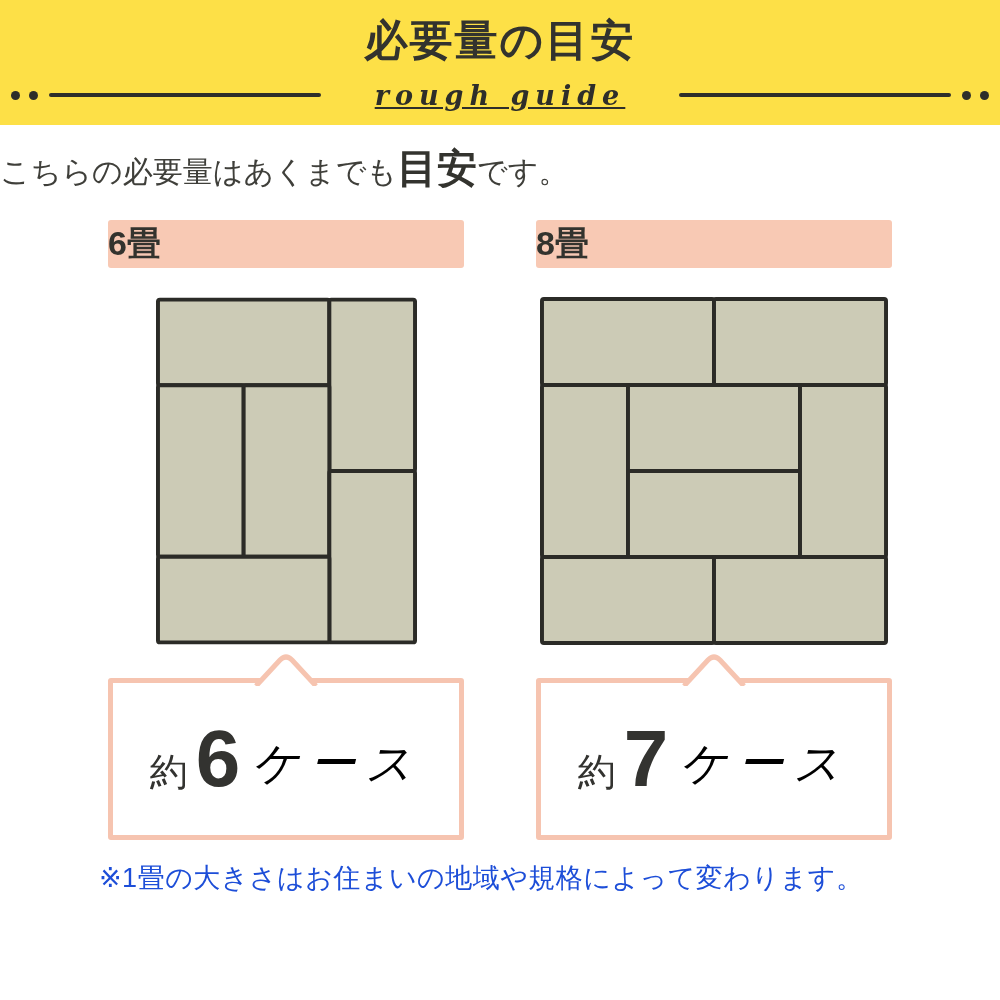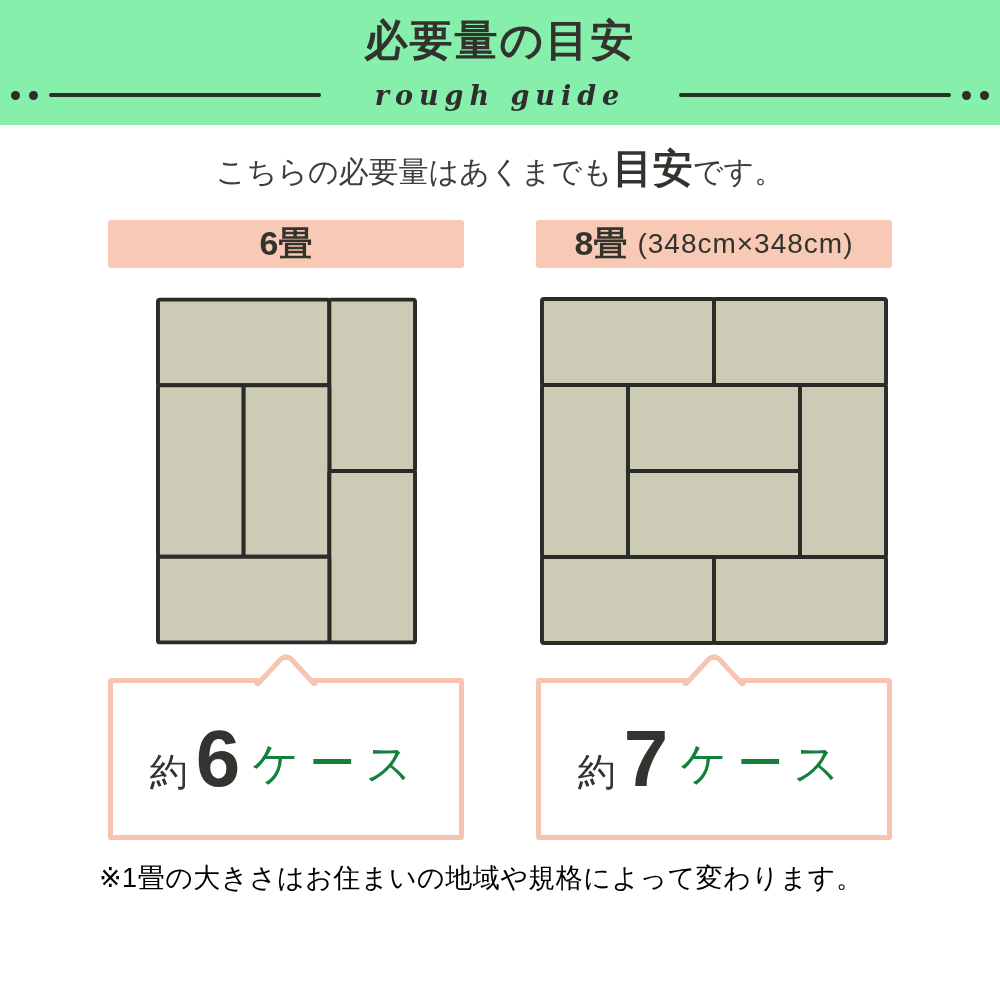--- a/index.html
+++ b/index.html
@@ -7,21 +7,21 @@
   body {
     position:relative;
     background:#ffffff;
     font-family:"Liberation Sans","DejaVu Sans",sans-serif;
     color:#33332e;
     overflow:hidden;
   }
   
   .header {
     position:absolute; top:0; left:0; width:1000px; height:125px;
-    background:#86efac;
+    background:#fde047;
   }
   .page-title {
     position:absolute; top:15px; left:0; right:0;
     text-align:center; font-size:43px; font-weight:bold;
     letter-spacing:2px; color:#33332e; line-height:50px;
   }
   .divider {
     position:absolute; top:84px; left:0; right:0; height:22px;
     display:flex; align-items:center; padding:0 11px;
   }
@@ -31,67 +31,67 @@
   }
   .dot + .dot { margin-left:9px; }
   .hline {
     flex:1 1 auto; height:4px; background:#2e2e2a; border-radius:2px;
   }
   .hline.first { margin-left:11px; }
   .hline.last  { margin-right:11px; }
   .tagline {
     margin:0 54px; font-family:"DejaVu Serif","Liberation Serif",serif;
     font-style:italic; font-weight:bold; font-size:27px;
-    letter-spacing:6px; color:#2e2e2a; white-space:nowrap;
+    letter-spacing:6px; color:#2e2e2a; white-space:nowrap;text-decoration:underline;
   }
   .divider .dot.right { margin-left:0; }
   .divider .dot.right + .dot.right { margin-left:9px; }
   
   .intro {
     position:absolute; top:143px; left:0; right:0;
-    text-align:center; font-size:30px; color:#3f3f3a; line-height:50px;
+    text-align:left; font-size:30px; color:#3f3f3a; line-height:50px;
     white-space:nowrap;
   }
   .intro .em { font-size:40px; font-weight:bold; color:#33332e; }
   
   .columns {
     position:absolute; top:220px; left:0; width:1000px;
     display:flex; justify-content:center; gap:72px;
   }
   .plan { width:356px; display:flex; flex-direction:column; align-items:center; }
   .size-label {
     align-self:stretch; height:48px; border-radius:3px;
     background:#f8c9b4;
-    display:flex; align-items:center; justify-content:center; gap:10px;
+    display:flex; align-items:center; justify-content:flex-start; gap:10px;
     font-size:28px; color:#33332e; letter-spacing:1px;
   }
   .size-label strong { font-size:34px; font-weight:bold; letter-spacing:0; }
   .diagram {
     margin-top:29px; height:348px;
     display:flex; align-items:flex-start; justify-content:center;
   }
   .case-box {
     margin-top:33px; align-self:stretch; height:162px;
     position:relative; background:#ffffff;
     border:5px solid #f6c4b0; border-radius:3px;
     display:flex; align-items:baseline; justify-content:center;
   }
   .caret {
     position:absolute; top:-31px; left:calc(50% - 32px);
     width:64px; height:34px; display:block;
   }
   .case-prefix { font-size:38px; color:#333330; align-self:center; margin-top:26px; }
   .case-count  { font-size:80px; font-weight:bold; color:#333330; margin:0 12px 0 8px;
                  align-self:center; line-height:1; }
-  .case-unit   { font-size:46px; color:#15803d; letter-spacing:10px; align-self:center;
-                 margin-top:10px; }
+  .case-unit   { font-size:46px; color:#000000; letter-spacing:10px; align-self:center;
+                 margin-top:10px;font-style:italic; }
   
   .notes {
     position:absolute; top:860px; left:99px; right:40px;
-    font-size:27px; line-height:37px; color:#000000; letter-spacing:0.5px;
+    font-size:27px; line-height:37px; color:#1d4ed8; letter-spacing:0.5px;
   }
 </style>
 </head>
 <body>
 
 <div class="header">
   <div class="page-title">必要量の目安</div>
   <div class="divider">
     <span class="dot"></span>
     <span class="dot"></span>
@@ -127,21 +127,20 @@
       </svg>
       <span class="case-prefix">約</span>
       <span class="case-count">6</span>
       <span class="case-unit">ケース</span>
     </div>
   </div>
 
   <div class="plan">
     <div class="size-label">
       <strong>8畳</strong>
-      <span>(348cm×348cm)</span>
     </div>
     <div class="diagram">
       <svg viewBox="-2 -2 352 352" width="348" height="348">
           <rect x="0" y="0" width="174" height="87" rx="2" fill="#cccbb6" stroke="#2b2b27" stroke-width="4" stroke-linejoin="round"></rect>
           <rect x="174" y="0" width="174" height="87" rx="2" fill="#cccbb6" stroke="#2b2b27" stroke-width="4" stroke-linejoin="round"></rect>
           <rect x="0" y="87" width="87" height="174" rx="2" fill="#cccbb6" stroke="#2b2b27" stroke-width="4" stroke-linejoin="round"></rect>
           <rect x="87" y="87" width="174" height="87" rx="2" fill="#cccbb6" stroke="#2b2b27" stroke-width="4" stroke-linejoin="round"></rect>
           <rect x="87" y="174" width="174" height="87" rx="2" fill="#cccbb6" stroke="#2b2b27" stroke-width="4" stroke-linejoin="round"></rect>
           <rect x="261" y="87" width="87" height="174" rx="2" fill="#cccbb6" stroke="#2b2b27" stroke-width="4" stroke-linejoin="round"></rect>
           <rect x="0" y="261" width="174" height="87" rx="2" fill="#cccbb6" stroke="#2b2b27" stroke-width="4" stroke-linejoin="round"></rect>

